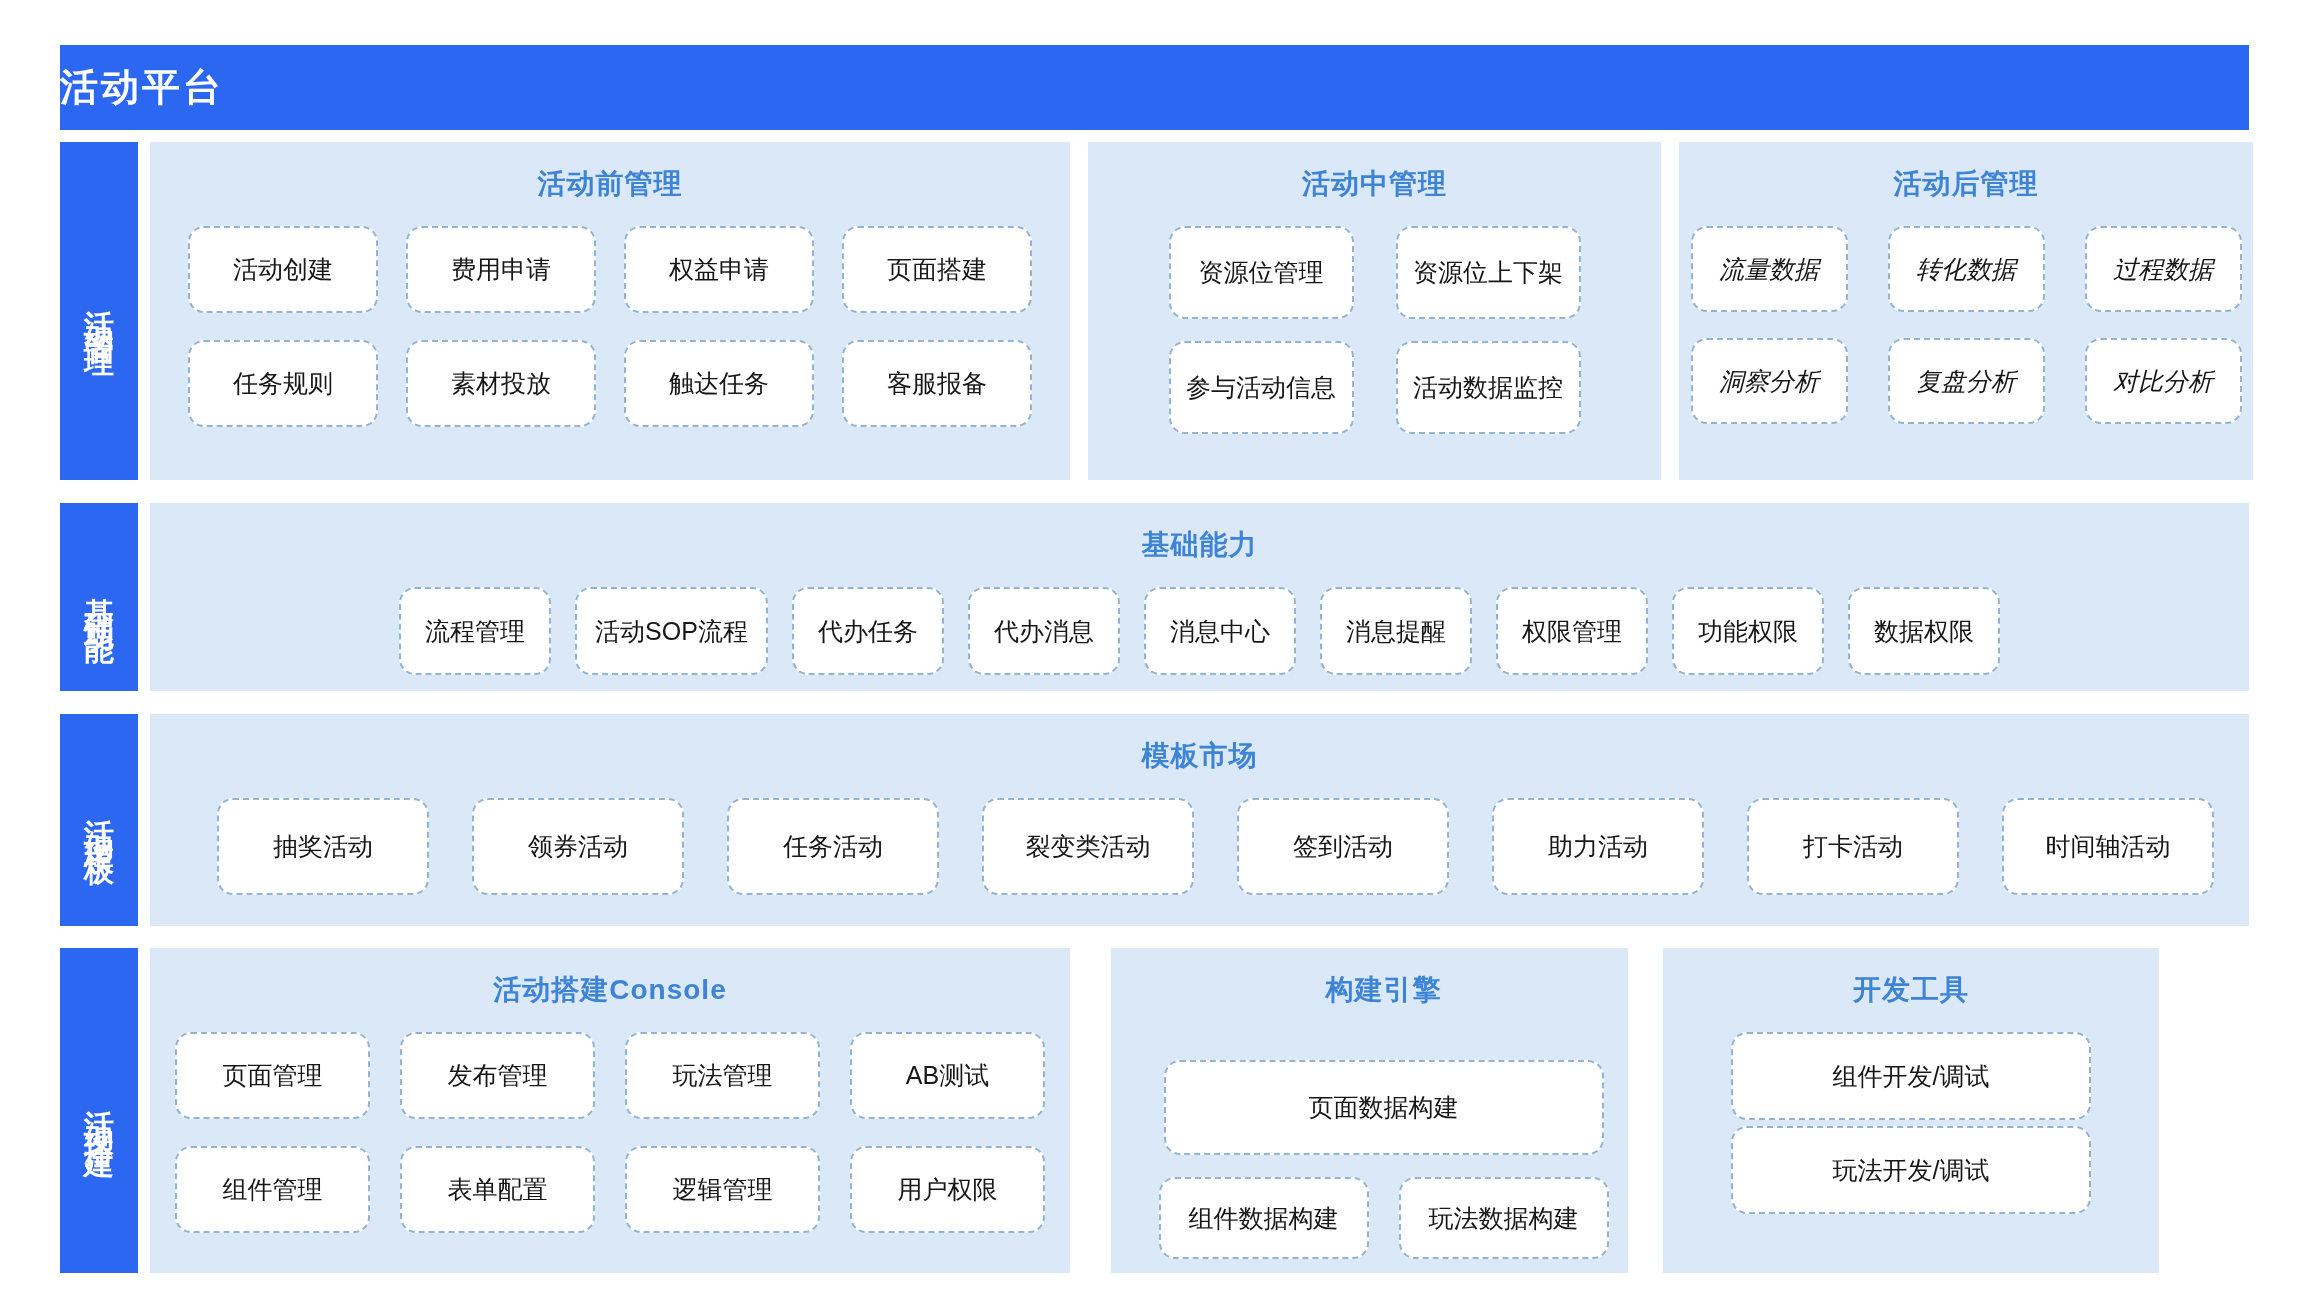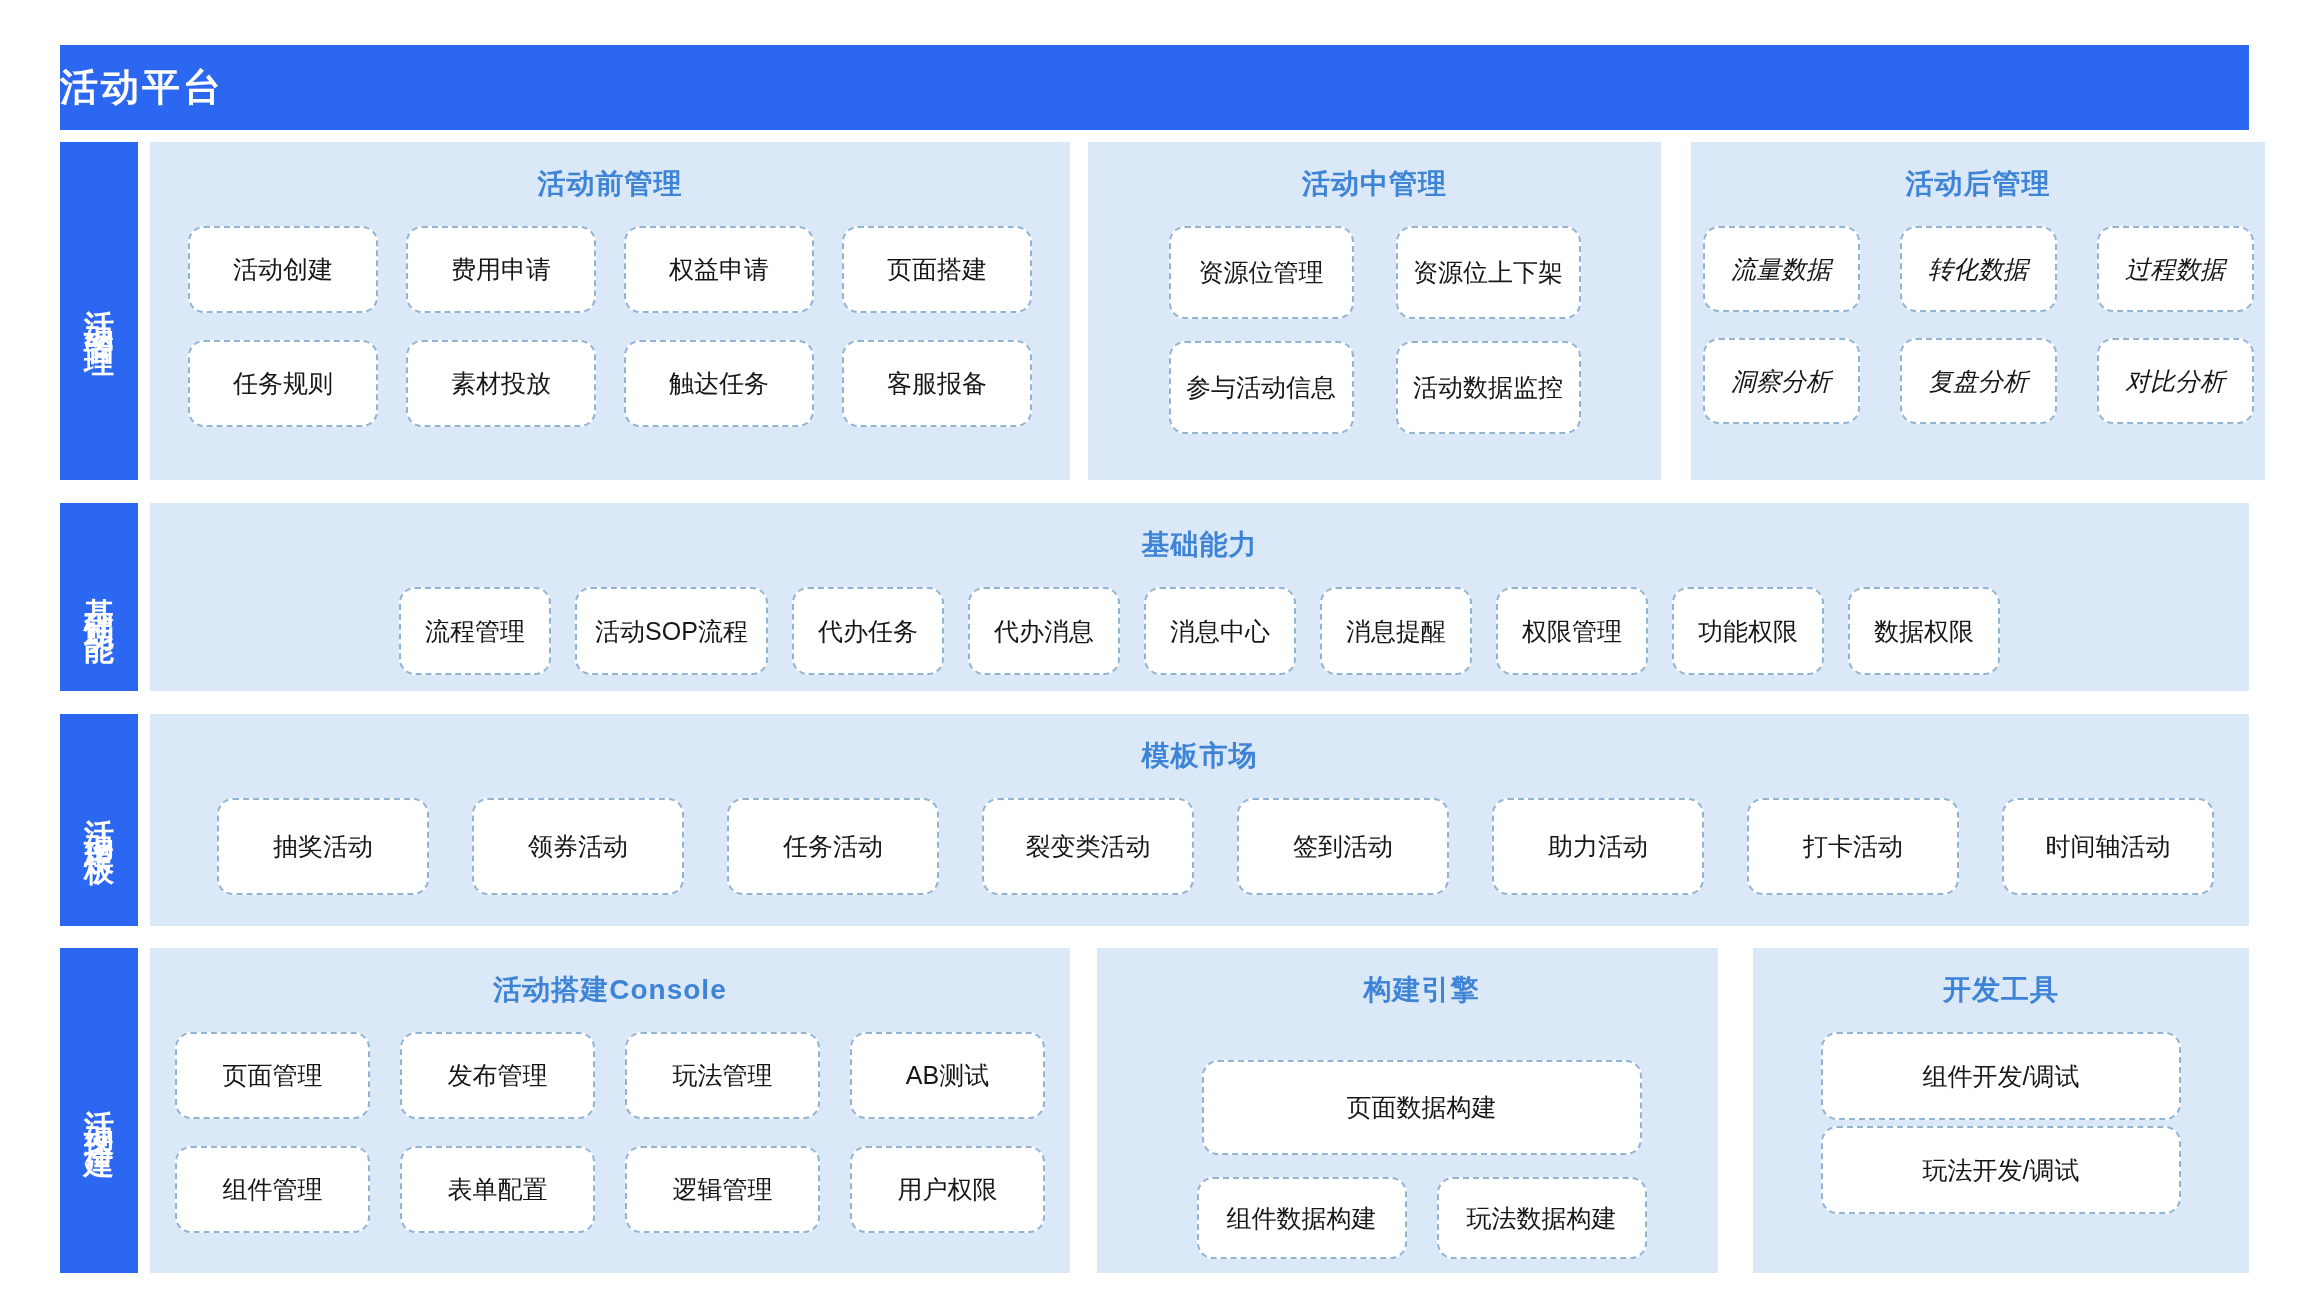--- a/index.html
+++ b/index.html
@@ -55,40 +55,40 @@
   }
 
   
   .p-pre{width:920px;}
   .p-pre .box{width:190px;height:87px;}
   .p-pre .box-row{gap:28px;}
   .p-mid{width:573px;margin-left:18px;}
   .p-mid .box{width:185px;height:93px;}
   .p-mid .box-row{gap:42px;}
   .p-mid .boxes{gap:22px;}
-  .p-post{width:574px;margin-left:30px;}
+  .p-post{width:574px;margin-left:18px;}
   .p-post .box{width:157px;height:86px;}
   .p-post .box-row{gap:40px;font-style:italic;}
   .p-post .boxes{gap:26px;}
 
   
   .p-basic{width:2099px;}
   .p-basic .box{min-width:152px;height:88px;padding:0 18px;}
   .p-basic .box-row{gap:24px;}
 
   
   .p-market{width:2099px;}
   .p-market .box{width:212px;height:97px;}
   .p-market .box-row{gap:43px;padding-left:32px;}
 
   
   .p-console{width:920px;}
   .p-console .box{width:195px;height:87px;}
   .p-console .box-row{gap:30px;}
-  .p-engine{width:621px;margin-left:27px;padding-left:28px;}
+  .p-engine{width:517px;margin-left:41px;padding-left:28px;}
   .p-engine .boxes{gap:22px;margin-top:28px;}
   .p-engine .box-row{gap:30px;}
   .p-engine .box{width:210px;height:82px;}
   .p-engine .box-row:first-child .box{width:440px;height:95px;}
   .p-devtools{width:496px;margin-left:35px;}
   .p-devtools .boxes{gap:6px;}
   .p-devtools .box{width:360px;height:88px;}
 
   .watermark{
     position:absolute;right:6px;top:1332px;

